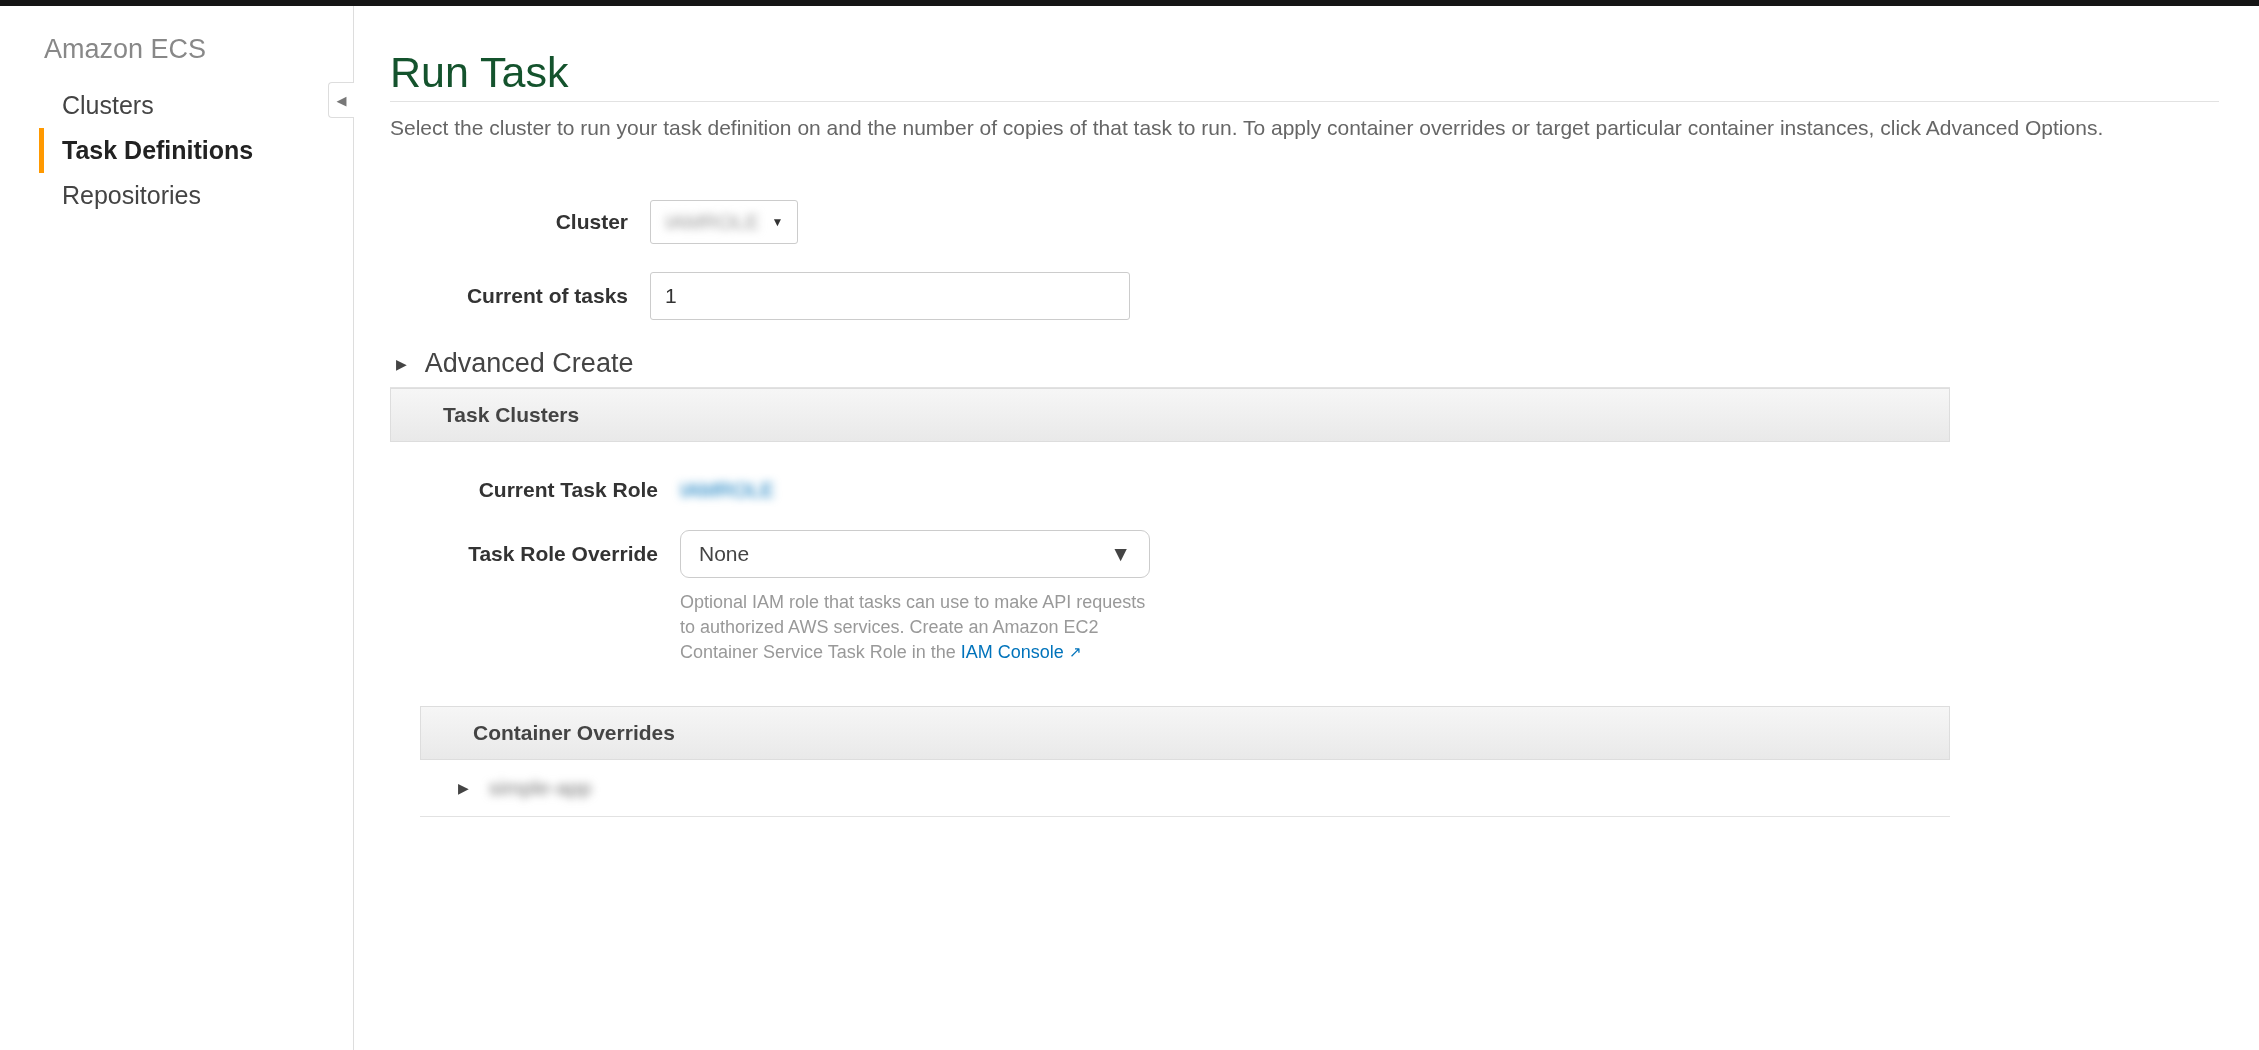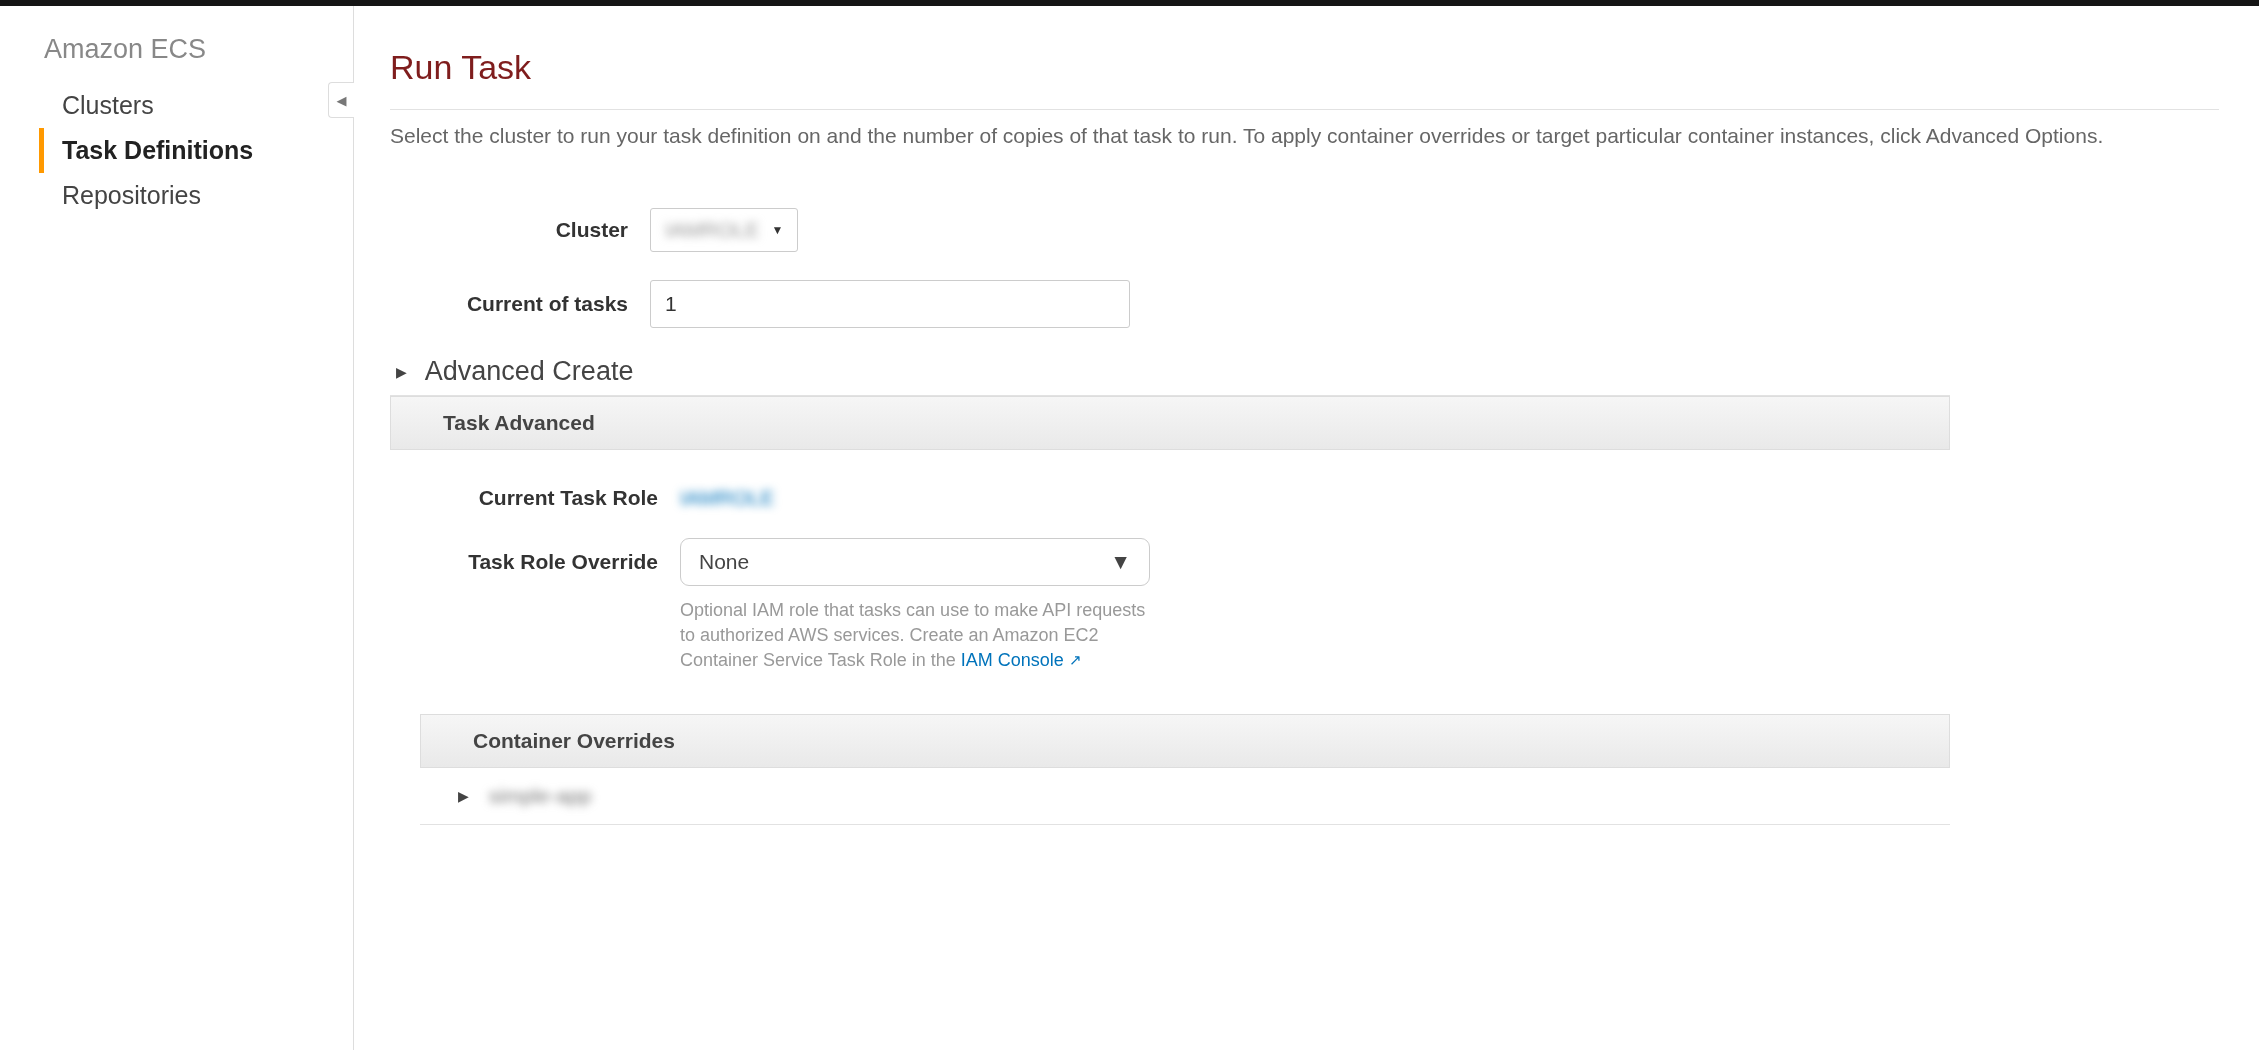--- a/index.html
+++ b/index.html
@@ -58,24 +58,24 @@
       justify-content: center;
       cursor: pointer;
       color: #777;
       font-size: 13px;
     }
     .main {
       flex: 1;
       padding: 42px 40px 40px 36px;
     }
     h1.page-title {
-      font-size: 34px;
+      font-size: 43px;
       font-weight: 400;
-      color: #7f1d1d;
-      margin-bottom: 22px;
+      color: #14532d;
+      margin-bottom: 4px;
     }
     .main hr.title-rule {
       border: none;
       border-top: 1px solid #e2e2e2;
       margin-bottom: 14px;
     }
     .page-desc {
       color: #666;
       font-size: 21px;
       margin-bottom: 60px;
@@ -273,21 +273,21 @@
           <input class="text-input" type="text" value="1" style="">
         </div>
       </div>
 
       <div class="adv-toggle">
         <span class="tri">▶</span>
         <span>Advanced Create</span>
       </div>
       <hr class="section-rule">
 
-      <div class="section-header">Task Advanced</div>
+      <div class="section-header">Task Clusters</div>
 
       <div class="section-body">
         <div class="form-row override">
           <div class="form-label">Current Task Role</div>
           <div class="form-control">
             <span class="link-blur">IAMROLE</span>
           </div>
         </div>
 
         <div class="form-row override">

